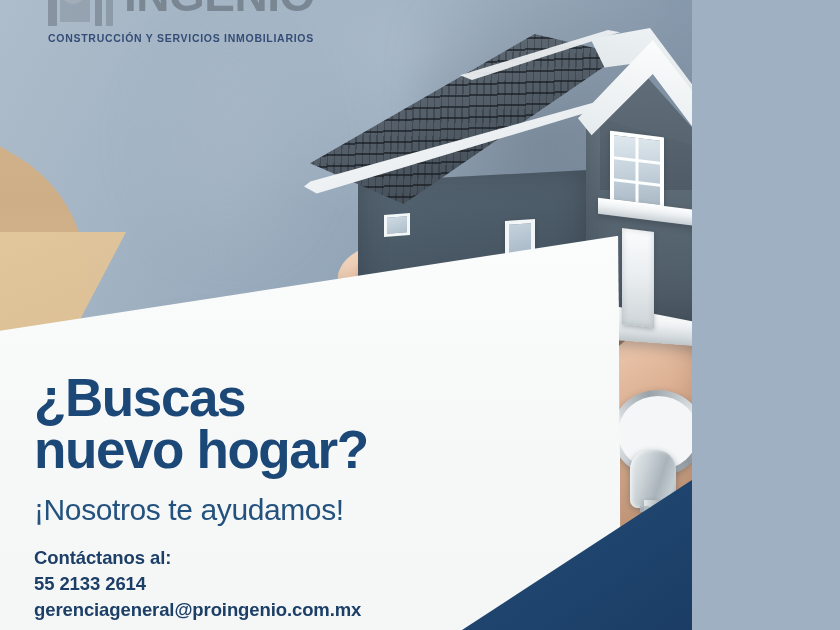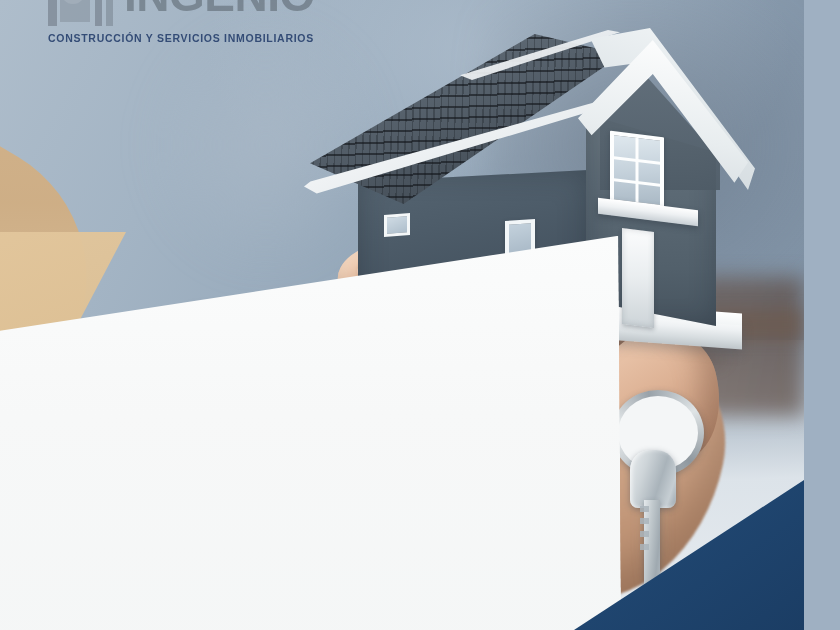--- a/index.html
+++ b/index.html
@@ -3,21 +3,21 @@
 <meta charset="utf-8">
 <style>
   * { margin:0; padding:0; box-sizing:border-box; }
   html,body { width:840px; height:630px; overflow:hidden; }
   body {
     font-family:"Liberation Sans", sans-serif;
     background:#9fb0c2;
   }
   #poster {
     position:relative;
-    width:804px; height:630px;
+    width:692px; height:630px;
     overflow:hidden;
     background:#8fa3b6;
   }
 
   
   .photo {
     position:absolute; inset:0;
     background:
       radial-gradient(ellipse 52% 40% at 62% 8%, rgba(186,200,214,0.55) 0%, rgba(186,200,214,0) 70%),
       linear-gradient(118deg, #aebdcb 0%, #a3b4c4 22%, #93a6b8 48%, #8496a9 72%, #7d8fa2 100%);
@@ -432,14 +432,24 @@
       <rect x="2" y="0" width="9" height="50" fill="#6a7480"></rect>
       <rect x="14" y="0" width="30" height="46" fill="#7e8894" opacity="0.85"></rect>
       <circle cx="27" cy="16" r="12" fill="#9aa3ad"></circle>
       <rect x="49" y="4" width="7" height="46" fill="#6a7480"></rect>
       <rect x="60" y="10" width="7" height="40" fill="#6a7480" opacity="0.8"></rect>
     </svg>
     <div class="logo-word">INGENIO</div>
     <div class="logo-sub">CONSTRUCCIÓN Y SERVICIOS INMOBILIARIOS</div>
   </div>
 
+  <div class="content">
+    <div class="headline">¿Buscas
+nuevo hogar?</div>
+    <div class="subhead">¡Nosotros te ayudamos!</div>
+    <div class="contact">
+      <div>Contáctanos al:</div>
+      <div>55 2133 2614</div>
+      <div>gerenciageneral@proingenio.com.mx</div>
+    </div>
+  </div>
 
 </div>
 
 </body></html>

